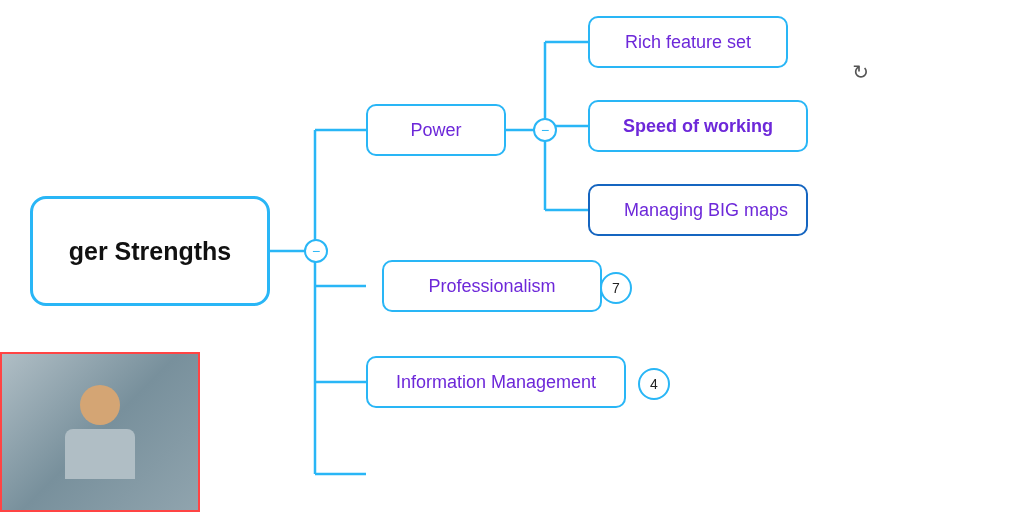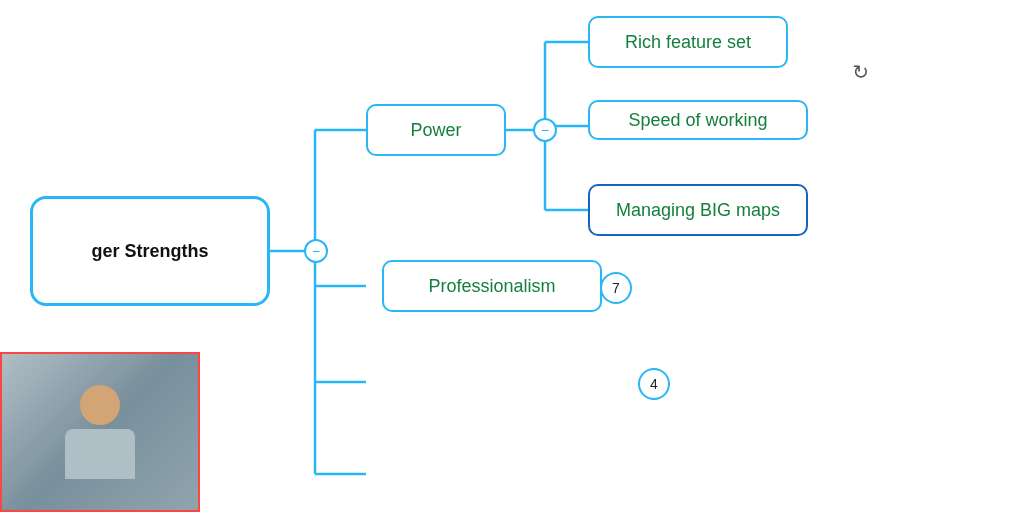--- a/index.html
+++ b/index.html
@@ -32,29 +32,29 @@
     .node {
       position: absolute;
       border: 2.5px solid #29b6f6;
       border-radius: 10px;
       background: #ffffff;
       display: flex;
       align-items: center;
       justify-content: center;
       font-size: 18px;
       font-weight: 400;
-      color: #15803d;
+      color: #6d28d9;
       padding: 0 18px;
     }
 
     .node.root {
       border: 3px solid #29b6f6;
       border-radius: 16px;
       background: #fff;
-      font-size: 18px;
+      font-size: 25px;
       font-weight: 700;
       color: #111;
       width: 240px;
       height: 110px;
       left: 30px;
       top: 196px;
     }
 
     .node.power {
       width: 140px;
@@ -65,31 +65,33 @@
 
     .node.rich-feature {
       width: 200px;
       height: 52px;
       left: 588px;
       top: 16px;
     }
 
     .node.speed {
       width: 220px;
-      height: 40px;
+      height: 52px;
       left: 588px;
       top: 100px;
+      font-weight: bold;
     }
 
     .node.managing {
       width: 220px;
       height: 52px;
       border: 2.5px solid #1565c0;
       left: 588px;
       top: 184px;
+      justify-content: flex-end;
     }
 
     .node.professionalism {
       width: 220px;
       height: 52px;
       left: 366px;
       top: 260px;
       margin-left: 16px;
     }
 
@@ -251,20 +253,23 @@
   </div>
 
   <div class="node professionalism">
     <span>Professionalism</span>
   </div>
 
   <div class="badge" style="left: 600px; top: 272px;">
     <span>7</span>
   </div>
 
+  <div class="node info-mgmt">
+    <span>Information Management</span>
+  </div>
 
   <div class="badge" style="left: 638px; top: 368px;">
     <span>4</span>
   </div>
 
 
   <div class="cursor-icon">↻</div>
 
   <div class="webcam">
     <div class="webcam-inner">

